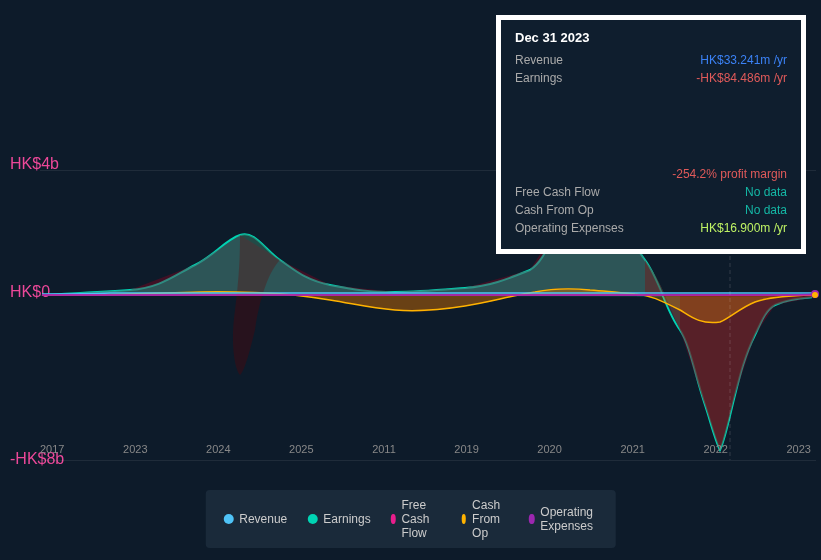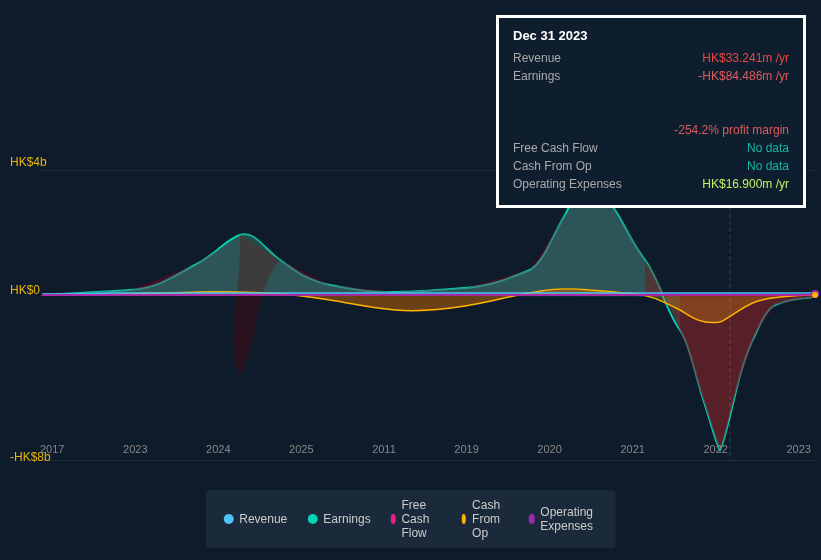--- a/index.html
+++ b/index.html
@@ -12,21 +12,21 @@
       overflow: hidden;
       position: relative;
     }
 
     
     .tooltip {
       position: absolute;
       top: 15px;
       right: 15px;
       background: #0f1e2e;
-      border: 3px solid #ffffff;
+      border: 5px solid #ffffff;
       padding: 10px 14px;
       min-width: 310px;
       z-index: 10;
     }
     .tooltip-title {
       font-size: 13px;
       color: #fff;
       font-weight: bold;
       margin-bottom: 8px;
     }
@@ -38,39 +38,39 @@
       gap: 10px;
     }
     .tooltip-label {
       color: #aaa;
       min-width: 120px;
     }
     .tooltip-value {
       color: #ccc;
       text-align: right;
     }
-    .tooltip-value.blue { color: #ef4444; margin-left: 32px; }
+    .tooltip-value.blue { color: #3b82f6; margin-left: 32px; }
     .tooltip-value.red { color: #e05a5a; }
     .tooltip-value.nodata { color: #14b8a6; }
     .tooltip-value.teal { color: #bef264; }
 
     
     .chart-container {
       position: absolute;
       top: 0;
       left: 0;
       width: 821px;
       height: 510px;
     }
 
     
     .y-label {
       position: absolute;
-      font-size: 12px;
-      color: #eab308;
+      font-size: 16px;
+      color: #ec4899;
       left: 10px;
     }
     .y-label-top { top: 155px; }
     .y-label-mid { top: 283px; }
     .y-label-bot { top: 450px; }
 
     
     .x-labels {
       position: absolute;
       bottom: 55px;
@@ -131,21 +131,21 @@
 
 <div class="tooltip">
   <div class="tooltip-title">Dec 31 2023</div>
 
   <div class="tooltip-row">
     <span class="tooltip-label">Revenue</span>
     <span class="tooltip-value blue">HK$33.241m /yr</span>
   </div>
   <div class="tooltip-row">
     <span class="tooltip-label">Earnings</span>
-    <div style="display:flex;flex-direction:column;align-items:flex-end;">
+    <div style="display:flex;flex-direction:column;align-items:flex-end;gap:42px;">
       <span class="tooltip-value red">-HK$84.486m /yr</span>
       <span class="tooltip-value red" style="font-size:12px;margin-top:40px;">-254.2% profit margin</span>
     </div>
   </div>
   <div class="tooltip-row">
     <span class="tooltip-label">Free Cash Flow</span>
     <span class="tooltip-value nodata">No data</span>
   </div>
   <div class="tooltip-row">
     <span class="tooltip-label">Cash From Op</span>

